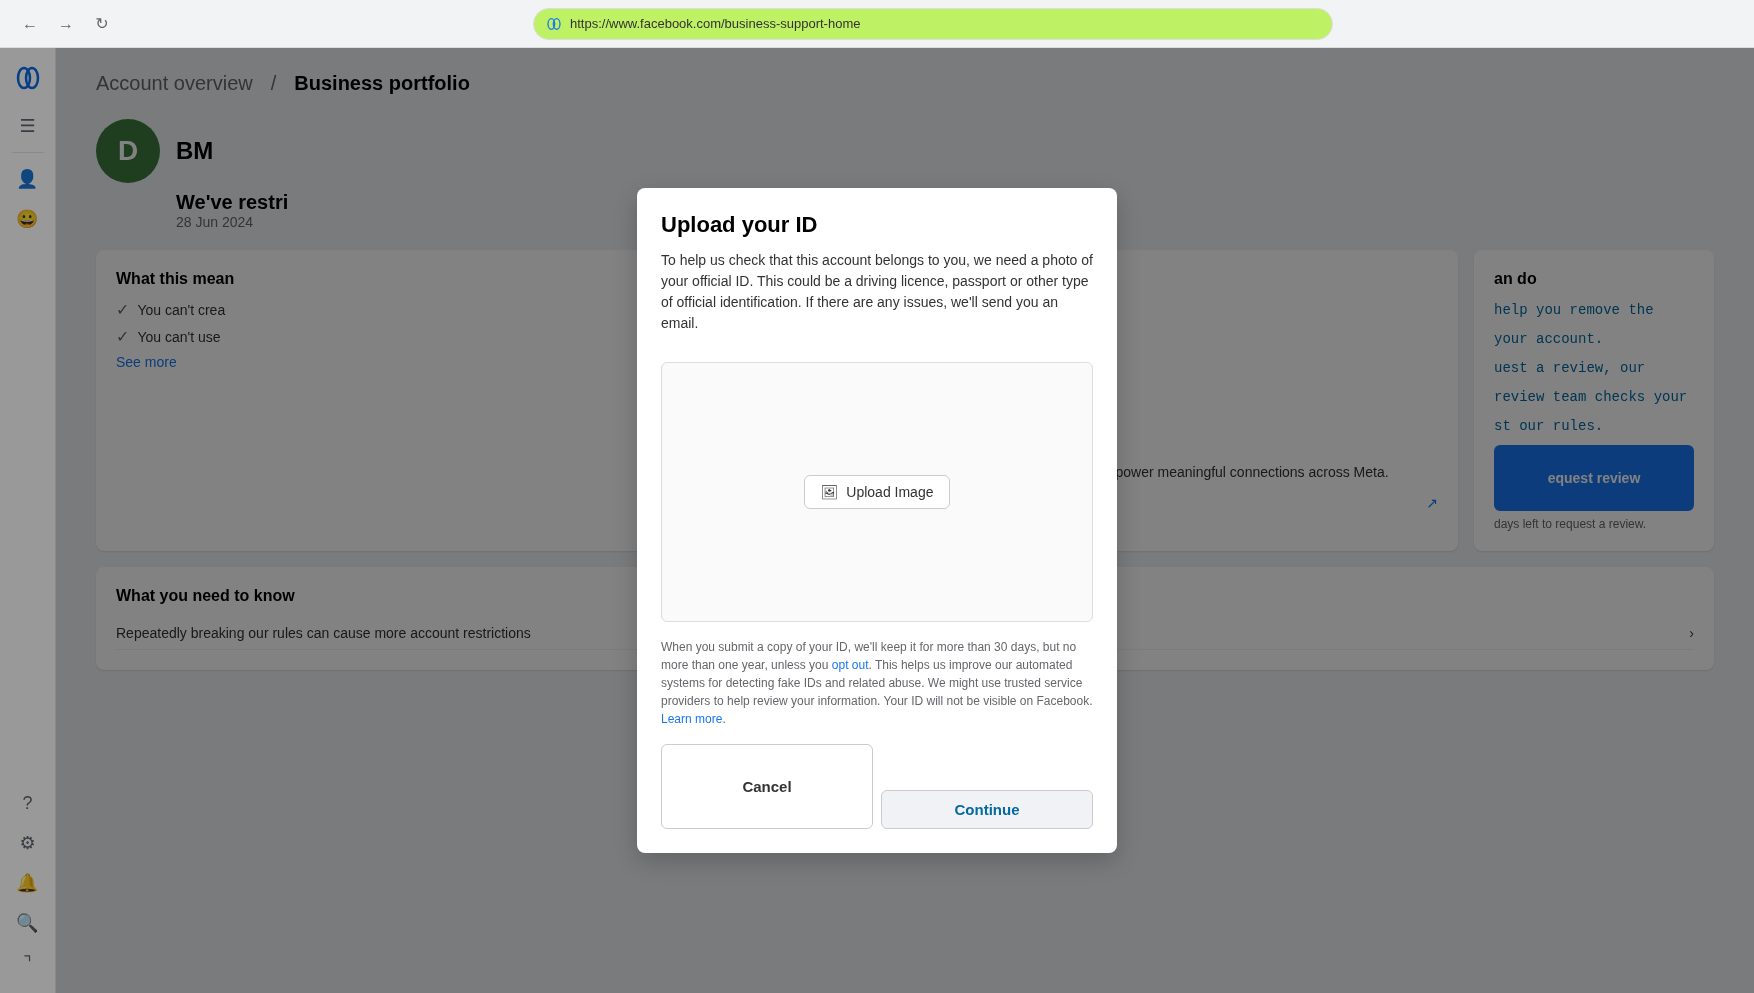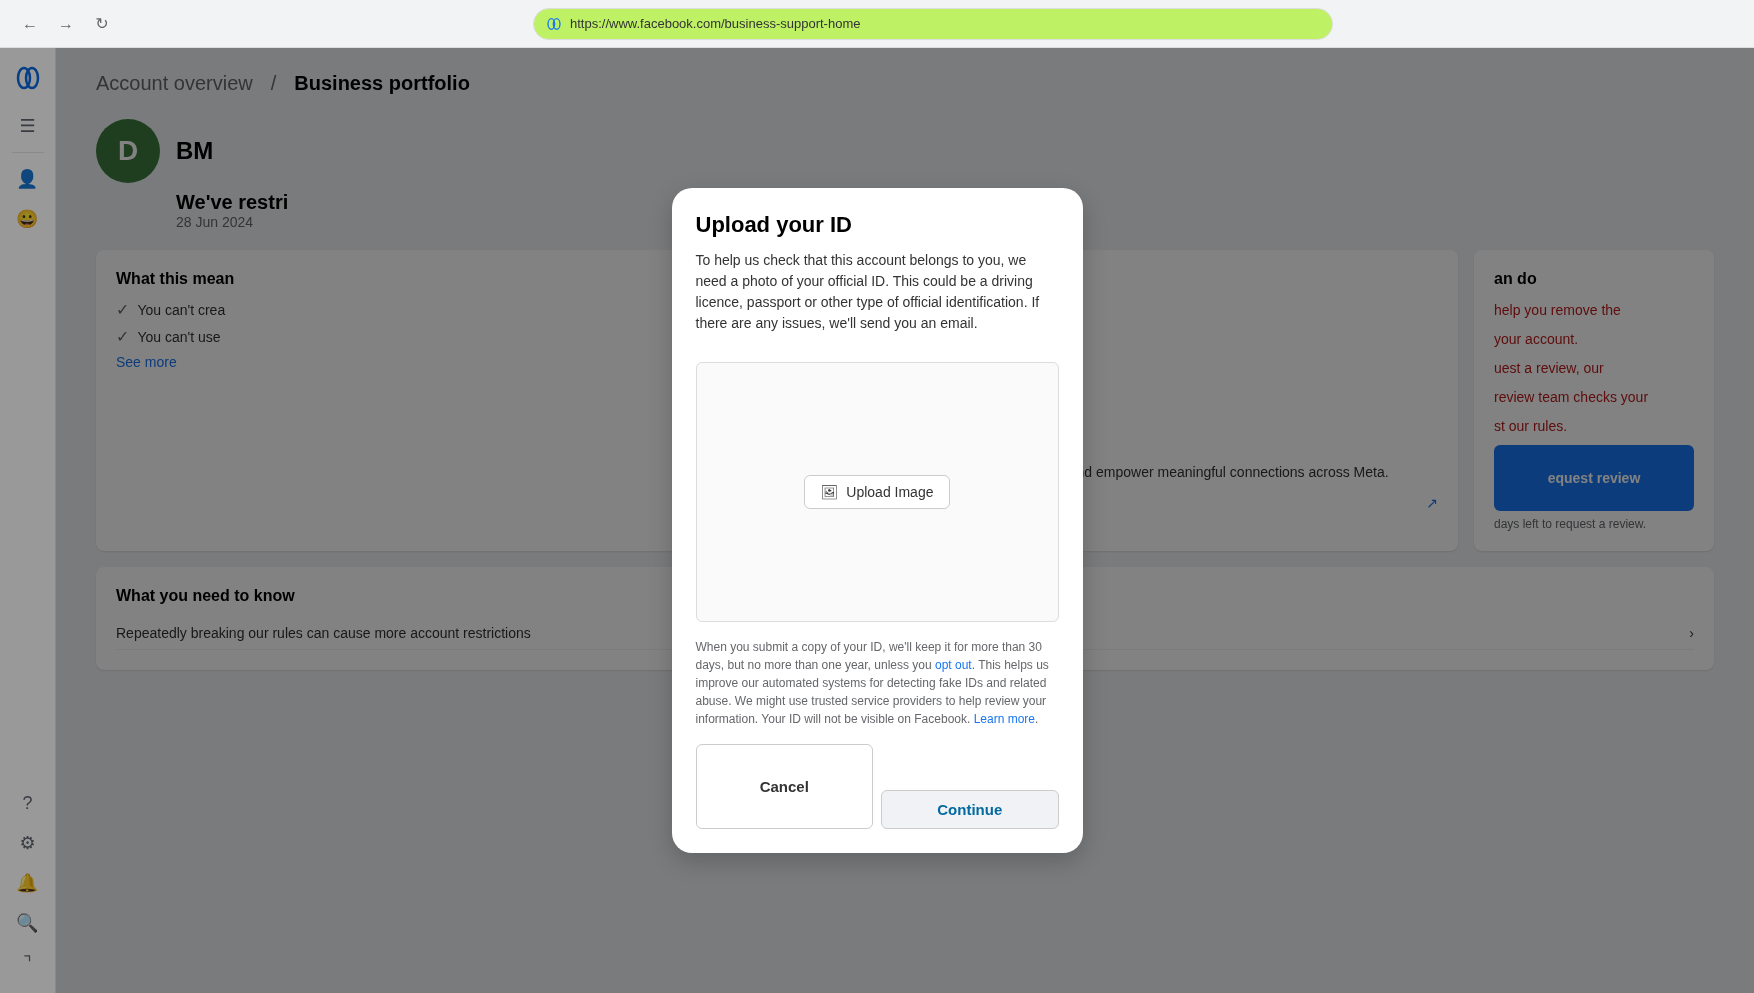--- a/index.html
+++ b/index.html
@@ -110,21 +110,21 @@
     .why-card p { font-size: 14px; color: #333; line-height: 1.5; }
     .why-card h3 { font-size: 16px; font-weight: 700; margin-bottom: 8px; }
     .examples-title { font-size: 14px; font-weight: 700; margin-top: 12px; margin-bottom: 6px; }
     .examples-list { font-size: 14px; color: #333; padding-left: 16px; }
     .examples-list li { margin-bottom: 4px; }
     .rules-title { font-size: 16px; font-weight: 700; margin-top: 12px; }
     .rules-desc { font-size: 14px; color: #333; margin-top: 4px; }
     .see-rule { color: #1877f2; font-size: 14px; margin-top: 12px; display: flex; justify-content: space-between; align-items: center; }
 
     .action-card { max-width: 240px; }
-    .action-card p { font-size: 14px; color: #b91c1c; line-height: 1.5; margin-bottom: 8px; }
+    .action-card p { font-size: 14px; color: #0369a1; line-height: 1.5; margin-bottom: 8px; font-family: Liberation Mono, monospace; }
     .request-review-btn {
       background: #1877f2; color: white; border: none;
       border-radius: 6px; padding: 25px 16px;
       font-size: 14px; font-weight: 600; cursor: pointer; width: 100%;
     }
     .days-left { font-size: 12px; color: #65676b; margin-top: 6px; }
 
     .what-to-know {
       background: white; border-radius: 8px; padding: 20px;
       margin-top: 16px; box-shadow: 0 1px 2px rgba(0,0,0,0.1);
@@ -137,22 +137,22 @@
       position: absolute;
       top: 0; left: 0; right: 0; bottom: 0;
       background: rgba(0,0,0,0.4);
       z-index: 20;
       display: flex;
       align-items: center;
       justify-content: center;
     }
     .modal {
       background: white;
-      border-radius: 20px;
-      width: 411px;
+      border-radius: 8px;
+      width: 480px;
       padding: 24px;
       box-shadow: 0 8px 24px rgba(0,0,0,0.2);
       position: relative;
     }
     .modal-title { font-size: 22px; font-weight: 700; margin-bottom: 12px; }
     .modal-description { font-size: 14px; color: #333; line-height: 1.5; margin-bottom: 28px; }
 
     
     .upload-area {
       border: 1px solid #ddd;

